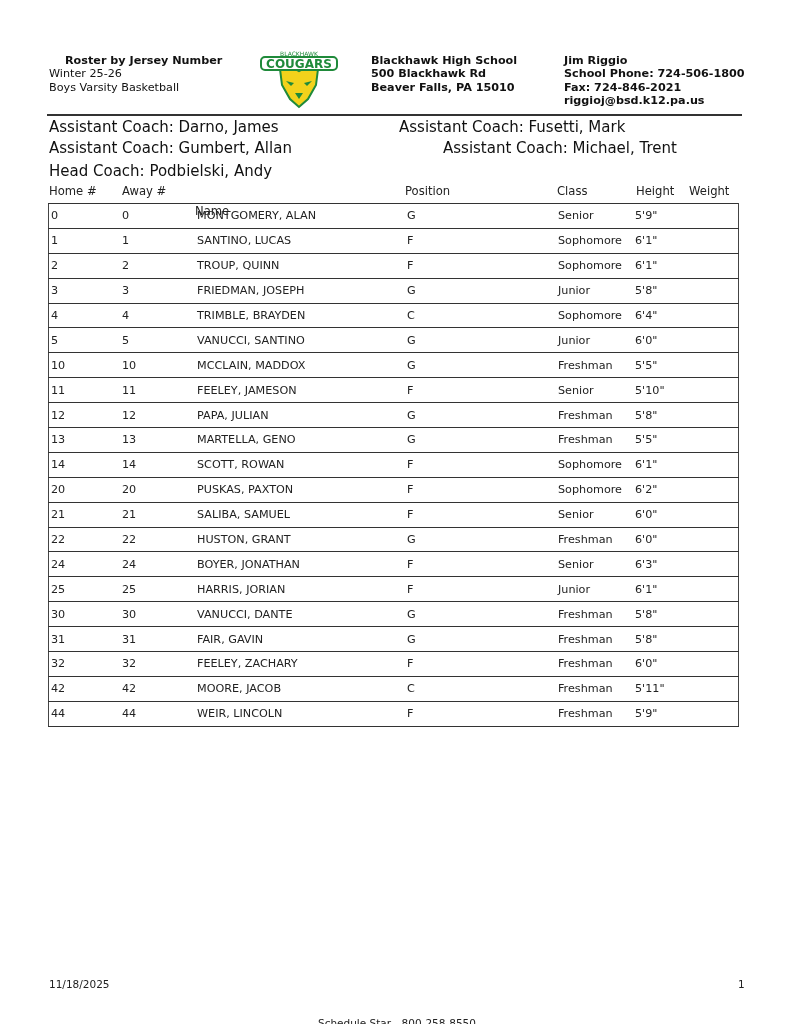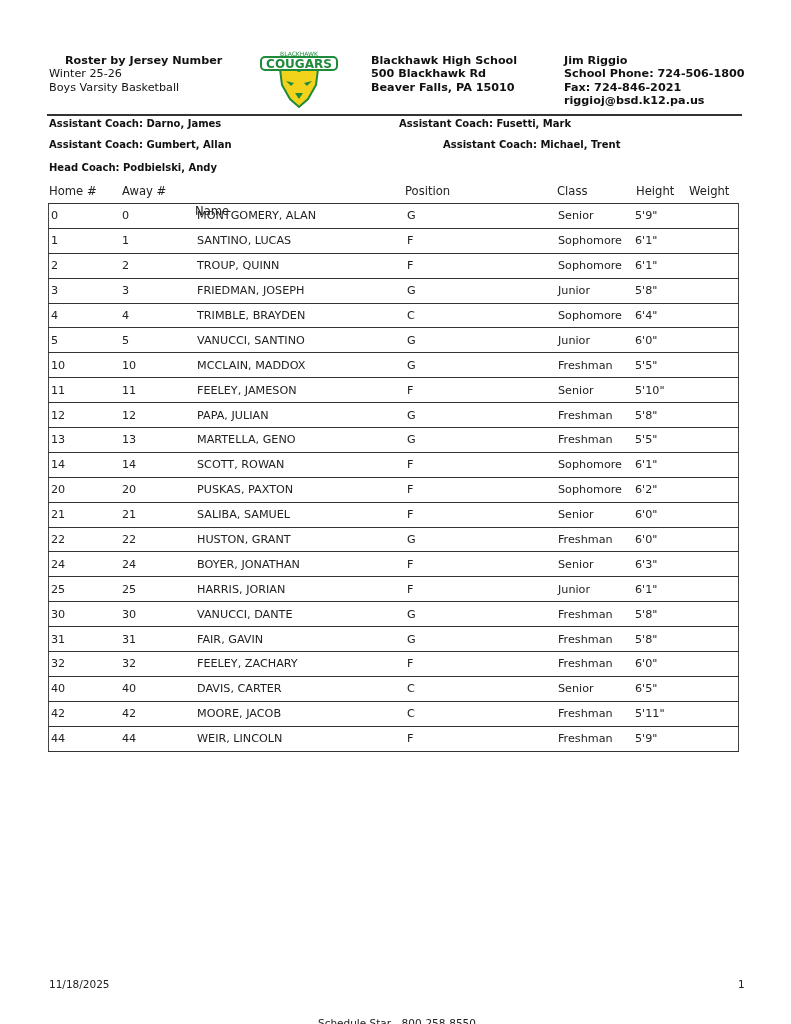--- a/index.html
+++ b/index.html
@@ -2,21 +2,21 @@
 <html><head>
   <meta charset="utf-8">
   <style>
     html, body { margin: 0; padding: 0; background: #ffffff; }
     body { width: 791px; height: 1024px; position: relative; overflow: hidden;
            font-family: "DejaVu Sans", sans-serif; color: #111; }
     .abs { position: absolute; }
     .hdr-line { font-size: 11.2px; line-height: 15px; white-space: nowrap; }
     .b { font-weight: bold; margin-left: 16px; }
     #rule { left: 47px; top: 114px; width: 695px; height: 0; border-top: 2px solid #333; }
-    .coach { font-size: 10px; font-weight: bold; white-space: nowrap; }
+    .coach { font-size: 15px; font-weight: normal; white-space: nowrap; }
     .colhdr { top: 184px; font-size: 11.6px; white-space: nowrap; color: #222; }
     #roster { position: absolute; left: 48px; top: 203px; width: 691px; border-collapse: collapse; }
     #roster tr { height: 24.9px; }
     #roster td { border-top: 1.6px solid #333; border-bottom: 1.6px solid #333; padding: 0;
                  font-size: 11.2px; white-space: nowrap; color: #222; vertical-align: middle; }
     #roster td:first-child { border-left: 1.5px solid #444; padding-left: 2px; }
     #roster td:last-child { border-right: 1.5px solid #444; }
     .c-home { width: 71px; } .c-away { width: 75px; } .c-name { width: 210px; }
     .c-pos { width: 151px; } .c-class { width: 77px; } .c-height { width: 55px; } .c-weight { }
     .footer { top: 978px; font-size: 10.5px; color: #222; white-space: nowrap; }
@@ -231,29 +231,20 @@
       <tr>
         <td class="c-home">32</td>
         <td class="c-away">32</td>
         <td class="c-name">FEELEY, ZACHARY</td>
         <td class="c-pos">F</td>
         <td class="c-class">Freshman</td>
         <td class="c-height">6'0"</td>
         <td class="c-weight"></td>
       </tr>
       <tr>
-        <td class="c-home">40</td>
-        <td class="c-away">40</td>
-        <td class="c-name">DAVIS, CARTER</td>
-        <td class="c-pos">C</td>
-        <td class="c-class">Senior</td>
-        <td class="c-height">6'5"</td>
-        <td class="c-weight"></td>
-      </tr>
-      <tr>
         <td class="c-home">42</td>
         <td class="c-away">42</td>
         <td class="c-name">MOORE, JACOB</td>
         <td class="c-pos">C</td>
         <td class="c-class">Freshman</td>
         <td class="c-height">5'11"</td>
         <td class="c-weight"></td>
       </tr>
       <tr>
         <td class="c-home">44</td>

